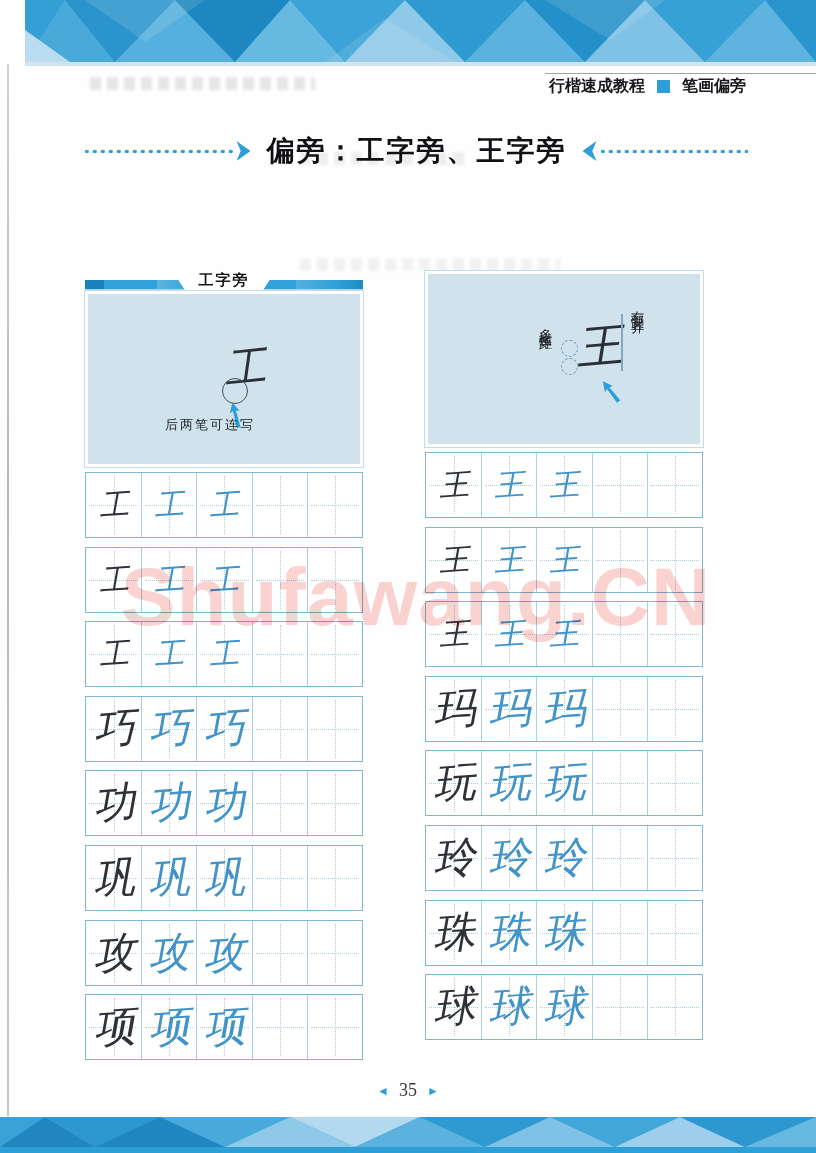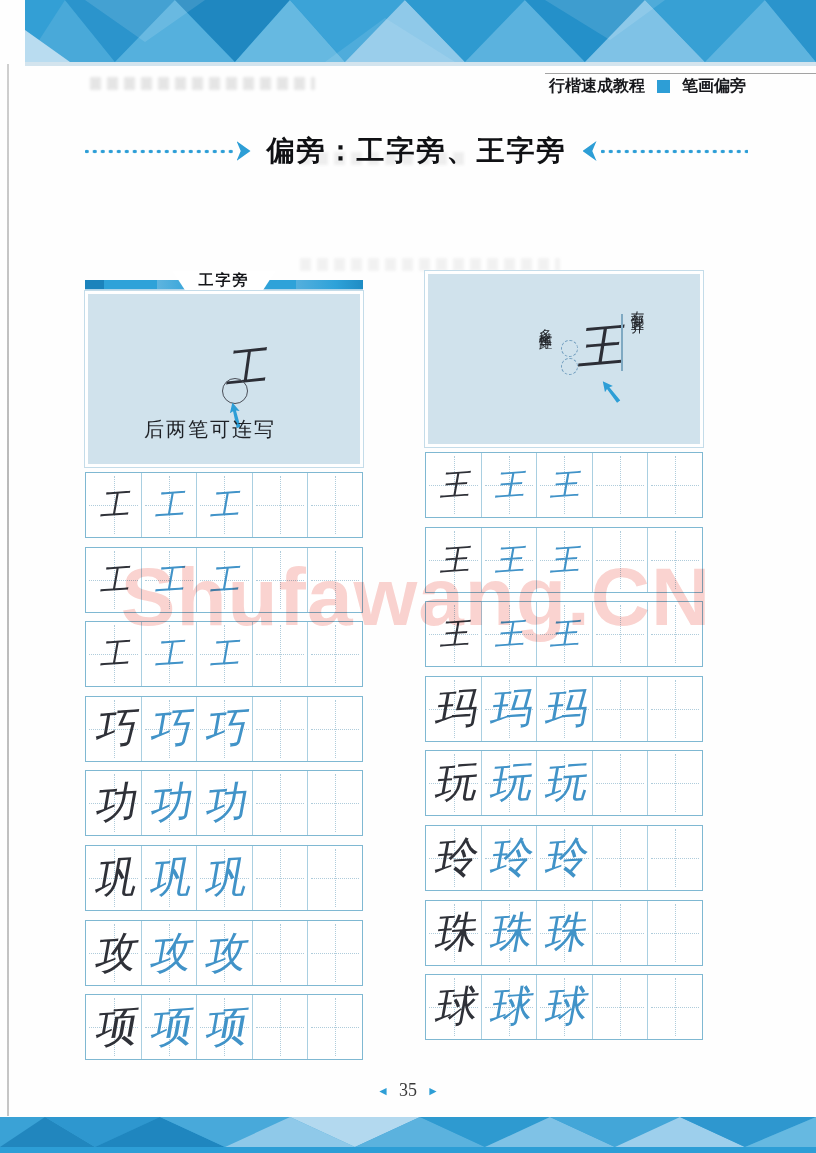--- a/index.html
+++ b/index.html
@@ -64,21 +64,21 @@
         box-shadow:0 0 0 1px #c4dce9;margin-top:0;}
 
   
   .demo-char{position:absolute;font-family:"DejaVu Serif","Liberation Serif",serif;
         font-style:italic;color:#2c2e36;}
   .demo.gong .demo-char{left:136px;top:46px;font-size:42px;transform:rotate(-6deg);}
   .anno-circle{position:absolute;border:1.5px solid #4a4e58;border-radius:50%;}
   .demo.gong .anno-circle{left:134px;top:84px;width:24px;height:24px;}
   .anno-arrow{position:absolute;}
   .demo.gong .anno-arrow{left:140px;top:108px;transform:rotate(-14deg);}
-  .demo-caption{position:absolute;left:0;right:0;text-align:center;font-size:20px;
+  .demo-caption{position:absolute;left:0;right:0;text-align:center;font-size:13px;
         letter-spacing:2px;color:#1e2126;font-family:"Liberation Serif","DejaVu Serif",serif;}
   .demo.gong .demo-caption{top:122px;transform:translateX(-14px);}
 
   
   .v-note{position:absolute;writing-mode:vertical-rl;font-size:13.5px;letter-spacing:3px;
         color:#22252a;font-family:"Liberation Serif","DejaVu Serif",serif;}
   .demo.wang .note-left{left:108px;top:44px;}
   .dash-circle{position:absolute;width:15px;height:15px;border:1.5px dashed #6f9cbd;border-radius:50%;}
   .demo.wang .dc1{left:133px;top:66px;} .demo.wang .dc2{left:133px;top:84px;}
   .demo.wang .demo-char{left:148px;top:42px;font-size:46px;transform:rotate(-5deg);}

